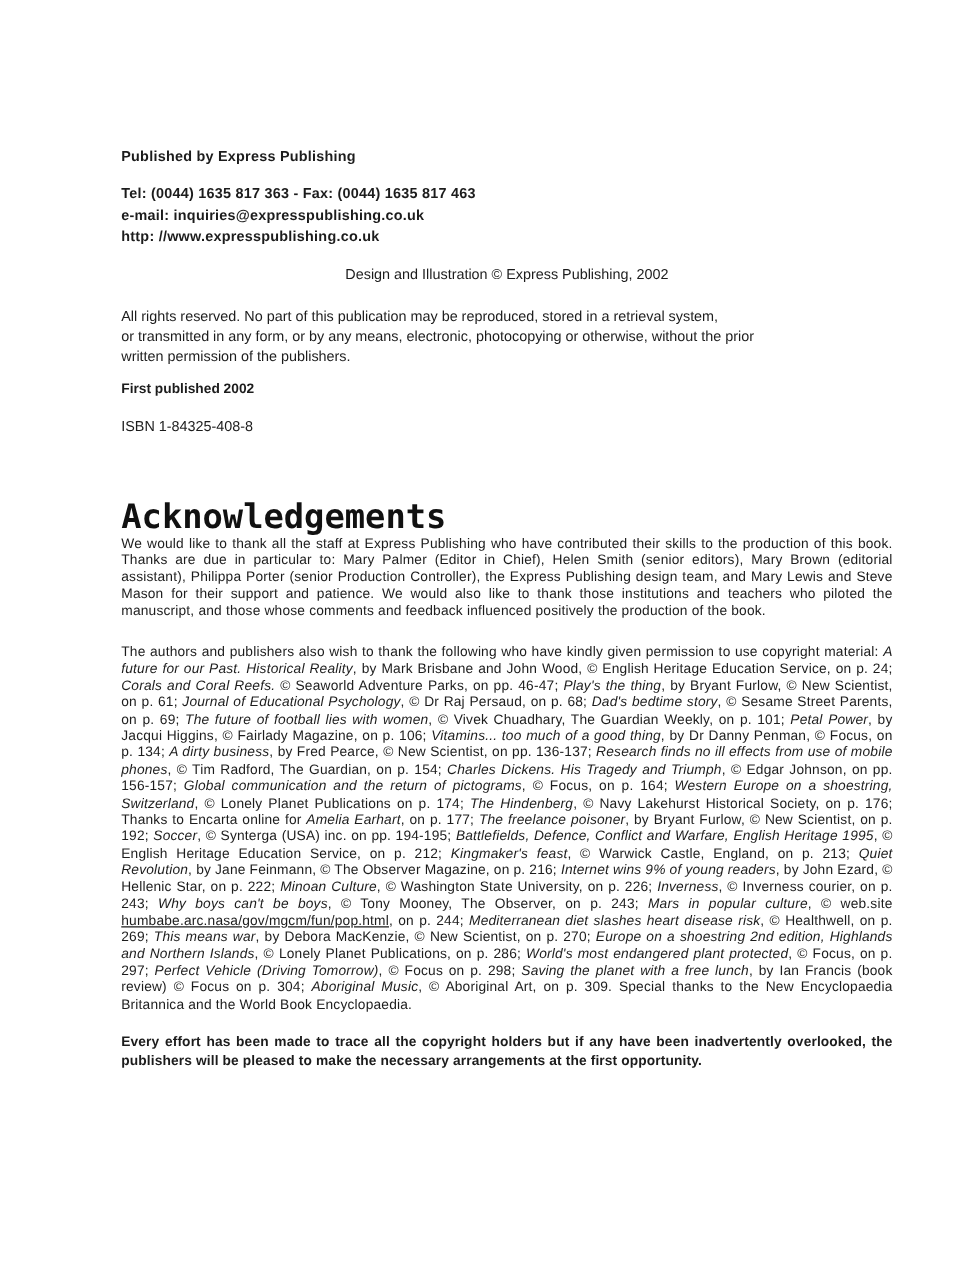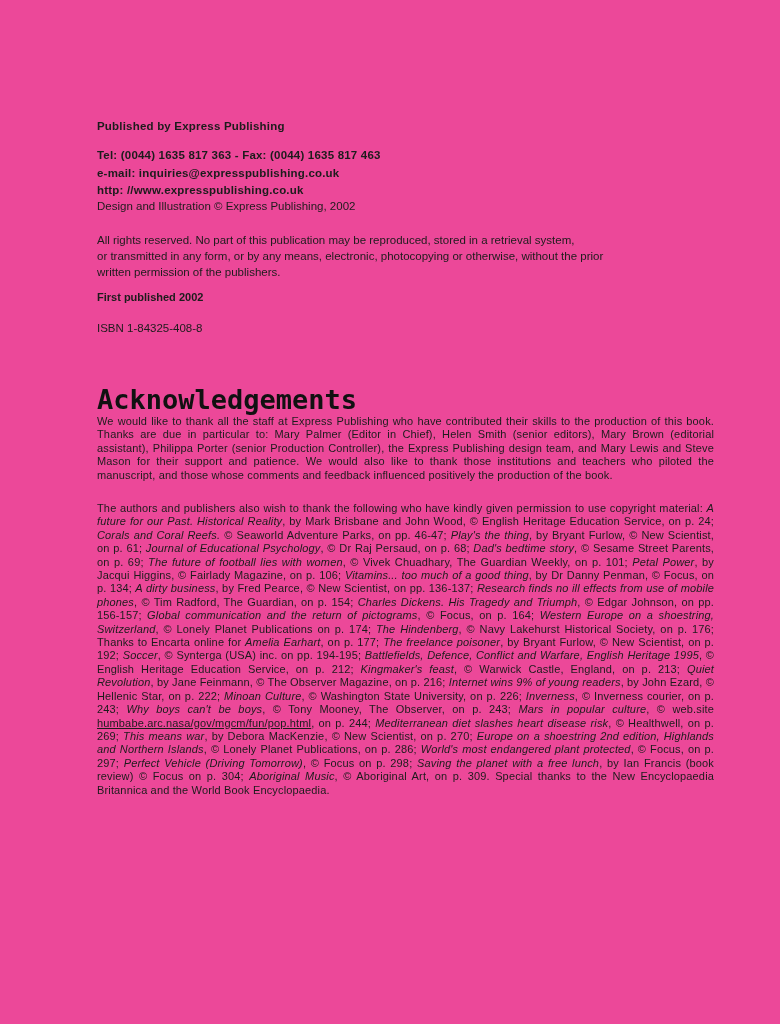--- a/index.html
+++ b/index.html
@@ -1,20 +1,20 @@
 <!DOCTYPE html>
 <html><head>
 <meta charset="utf-8">
 <style>
   html, body { margin: 0; padding: 0; background: #e8e8e8; }
   .page {
     position: relative;
     width: 780px;
     height: 1024px;
-    background: #ec4899;
+    background: #ffffff;
     overflow: hidden;
     font-family: "Liberation Sans", sans-serif;
     color: #1c1c1c;
   }
   .content {
     position: absolute;
     left: 97px;
     top: 120px;
     width: 617px;
   }
@@ -28,21 +28,23 @@
     font-size: 11.5px;
     font-weight: bold;
     line-height: 17.5px;
     letter-spacing: 0.2px;
   }
   .copyright-line {
     margin-top: 16px;
     font-size: 11.5px;
   }
   .design-line {
+    margin-top: 14px;
     font-size: 11.5px;
+    text-align: center;
   }
   .rights-para {
     margin-top: 20px;
     font-size: 11.5px;
     line-height: 16px;
     white-space: pre-line;
     max-width: 600px;
   }
   .first-published {
     margin-top: 11px;
@@ -107,15 +109,16 @@
     <div class="first-published">First published 2002</div>
 
     <div class="isbn-line">ISBN 1-84325-408-8</div>
 
     <div class="ack-heading">Acknowledgements</div>
 
     <div class="ack-para1">We would like to thank all the staff at Express Publishing who have contributed their skills to the production of this book. Thanks are due in particular to: Mary Palmer (Editor in Chief), Helen Smith (senior editors), Mary Brown (editorial assistant), Philippa Porter (senior Production Controller), the Express Publishing design team, and Mary Lewis and Steve Mason for their support and patience. We would also like to thank those institutions and teachers who piloted the manuscript, and those whose comments and feedback influenced positively the production of the book.</div>
 
     <div class="ack-para2"><span>The authors and publishers also wish to thank the following who have kindly given permission to use copyright material: </span><span style="font-style: italic;">A future for our Past. Historical Reality</span><span>, by Mark Brisbane and John Wood, © English Heritage Education Service, on p. 24; </span><span style="font-style: italic;">Corals and Coral Reefs.</span><span> © Seaworld Adventure Parks, on pp. 46-47; </span><span style="font-style: italic;">Play's the thing</span><span>, by Bryant Furlow, © New Scientist, on p. 61; </span><span style="font-style: italic;">Journal of Educational Psychology</span><span>, © Dr Raj Persaud, on p. 68; </span><span style="font-style: italic;">Dad's bedtime story</span><span>, © Sesame Street Parents, on p. 69; </span><span style="font-style: italic;">The future of football lies with women</span><span>, © Vivek Chuadhary, The Guardian Weekly, on p. 101; </span><span style="font-style: italic;">Petal Power</span><span>, by Jacqui Higgins, © Fairlady Magazine, on p. 106; </span><span style="font-style: italic;">Vitamins... too much of a good thing</span><span>, by Dr Danny Penman, © Focus, on p. 134; </span><span style="font-style: italic;">A dirty business</span><span>, by Fred Pearce, © New Scientist, on pp. 136-137; </span><span style="font-style: italic;">Research finds no ill effects from use of mobile phones</span><span>, © Tim Radford, The Guardian, on p. 154; </span><span style="font-style: italic;">Charles Dickens. His Tragedy and Triumph</span><span>, © Edgar Johnson, on pp. 156-157; </span><span style="font-style: italic;">Global communication and the return of pictograms</span><span>, © Focus, on p. 164; </span><span style="font-style: italic;">Western Europe on a shoestring, Switzerland</span><span>, © Lonely Planet Publications on p. 174; </span><span style="font-style: italic;">The Hindenberg</span><span>, © Navy Lakehurst Historical Society, on p. 176; Thanks to Encarta online for </span><span style="font-style: italic;">Amelia Earhart</span><span>, on p. 177; </span><span style="font-style: italic;">The freelance poisoner</span><span>, by Bryant Furlow, © New Scientist, on p. 192; </span><span style="font-style: italic;">Soccer</span><span>, © Synterga (USA) inc. on pp. 194-195; </span><span style="font-style: italic;">Battlefields, Defence, Conflict and Warfare, English Heritage 1995</span><span>, © English Heritage Education Service, on p. 212; </span><span style="font-style: italic;">Kingmaker's feast</span><span>, © Warwick Castle, England, on p. 213; </span><span style="font-style: italic;">Quiet Revolution</span><span>, by Jane Feinmann, © The Observer Magazine, on p. 216; </span><span style="font-style: italic;">Internet wins 9% of young readers</span><span>, by John Ezard, © Hellenic Star, on p. 222; </span><span style="font-style: italic;">Minoan Culture</span><span>, © Washington State University, on p. 226; </span><span style="font-style: italic;">Inverness</span><span>, © Inverness courier, on p. 243; </span><span style="font-style: italic;">Why boys can't be boys</span><span>, © Tony Mooney, The Observer, on p. 243; </span><span style="font-style: italic;">Mars in popular culture</span><span>, © web.site </span><span style="text-decoration: underline;">humbabe.arc.nasa/gov/mgcm/fun/pop.html</span><span>, on p. 244; </span><span style="font-style: italic;">Mediterranean diet slashes heart disease risk</span><span>, © Healthwell, on p. 269; </span><span style="font-style: italic;">This means war</span><span>, by Debora MacKenzie, © New Scientist, on p. 270; </span><span style="font-style: italic;">Europe on a shoestring 2nd edition, Highlands and Northern Islands</span><span>, © Lonely Planet Publications, on p. 286; </span><span style="font-style: italic;">World's most endangered plant protected</span><span>, © Focus, on p. 297; </span><span style="font-style: italic;">Perfect Vehicle (Driving Tomorrow)</span><span>, © Focus on p. 298; </span><span style="font-style: italic;">Saving the planet with a free lunch</span><span>, by Ian Francis (book review) © Focus on p. 304; </span><span style="font-style: italic;">Aboriginal Music</span><span>, © Aboriginal Art, on p. 309. Special thanks to the New Encyclopaedia Britannica and the World Book Encyclopaedia.</span></div>
 
+    <div class="footer-notice">Every effort has been made to trace all the copyright holders but if any have been inadvertently overlooked, the publishers will be pleased to make the necessary arrangements at the first opportunity.</div>
 
   </div>
 </div>
 
 </body></html>

